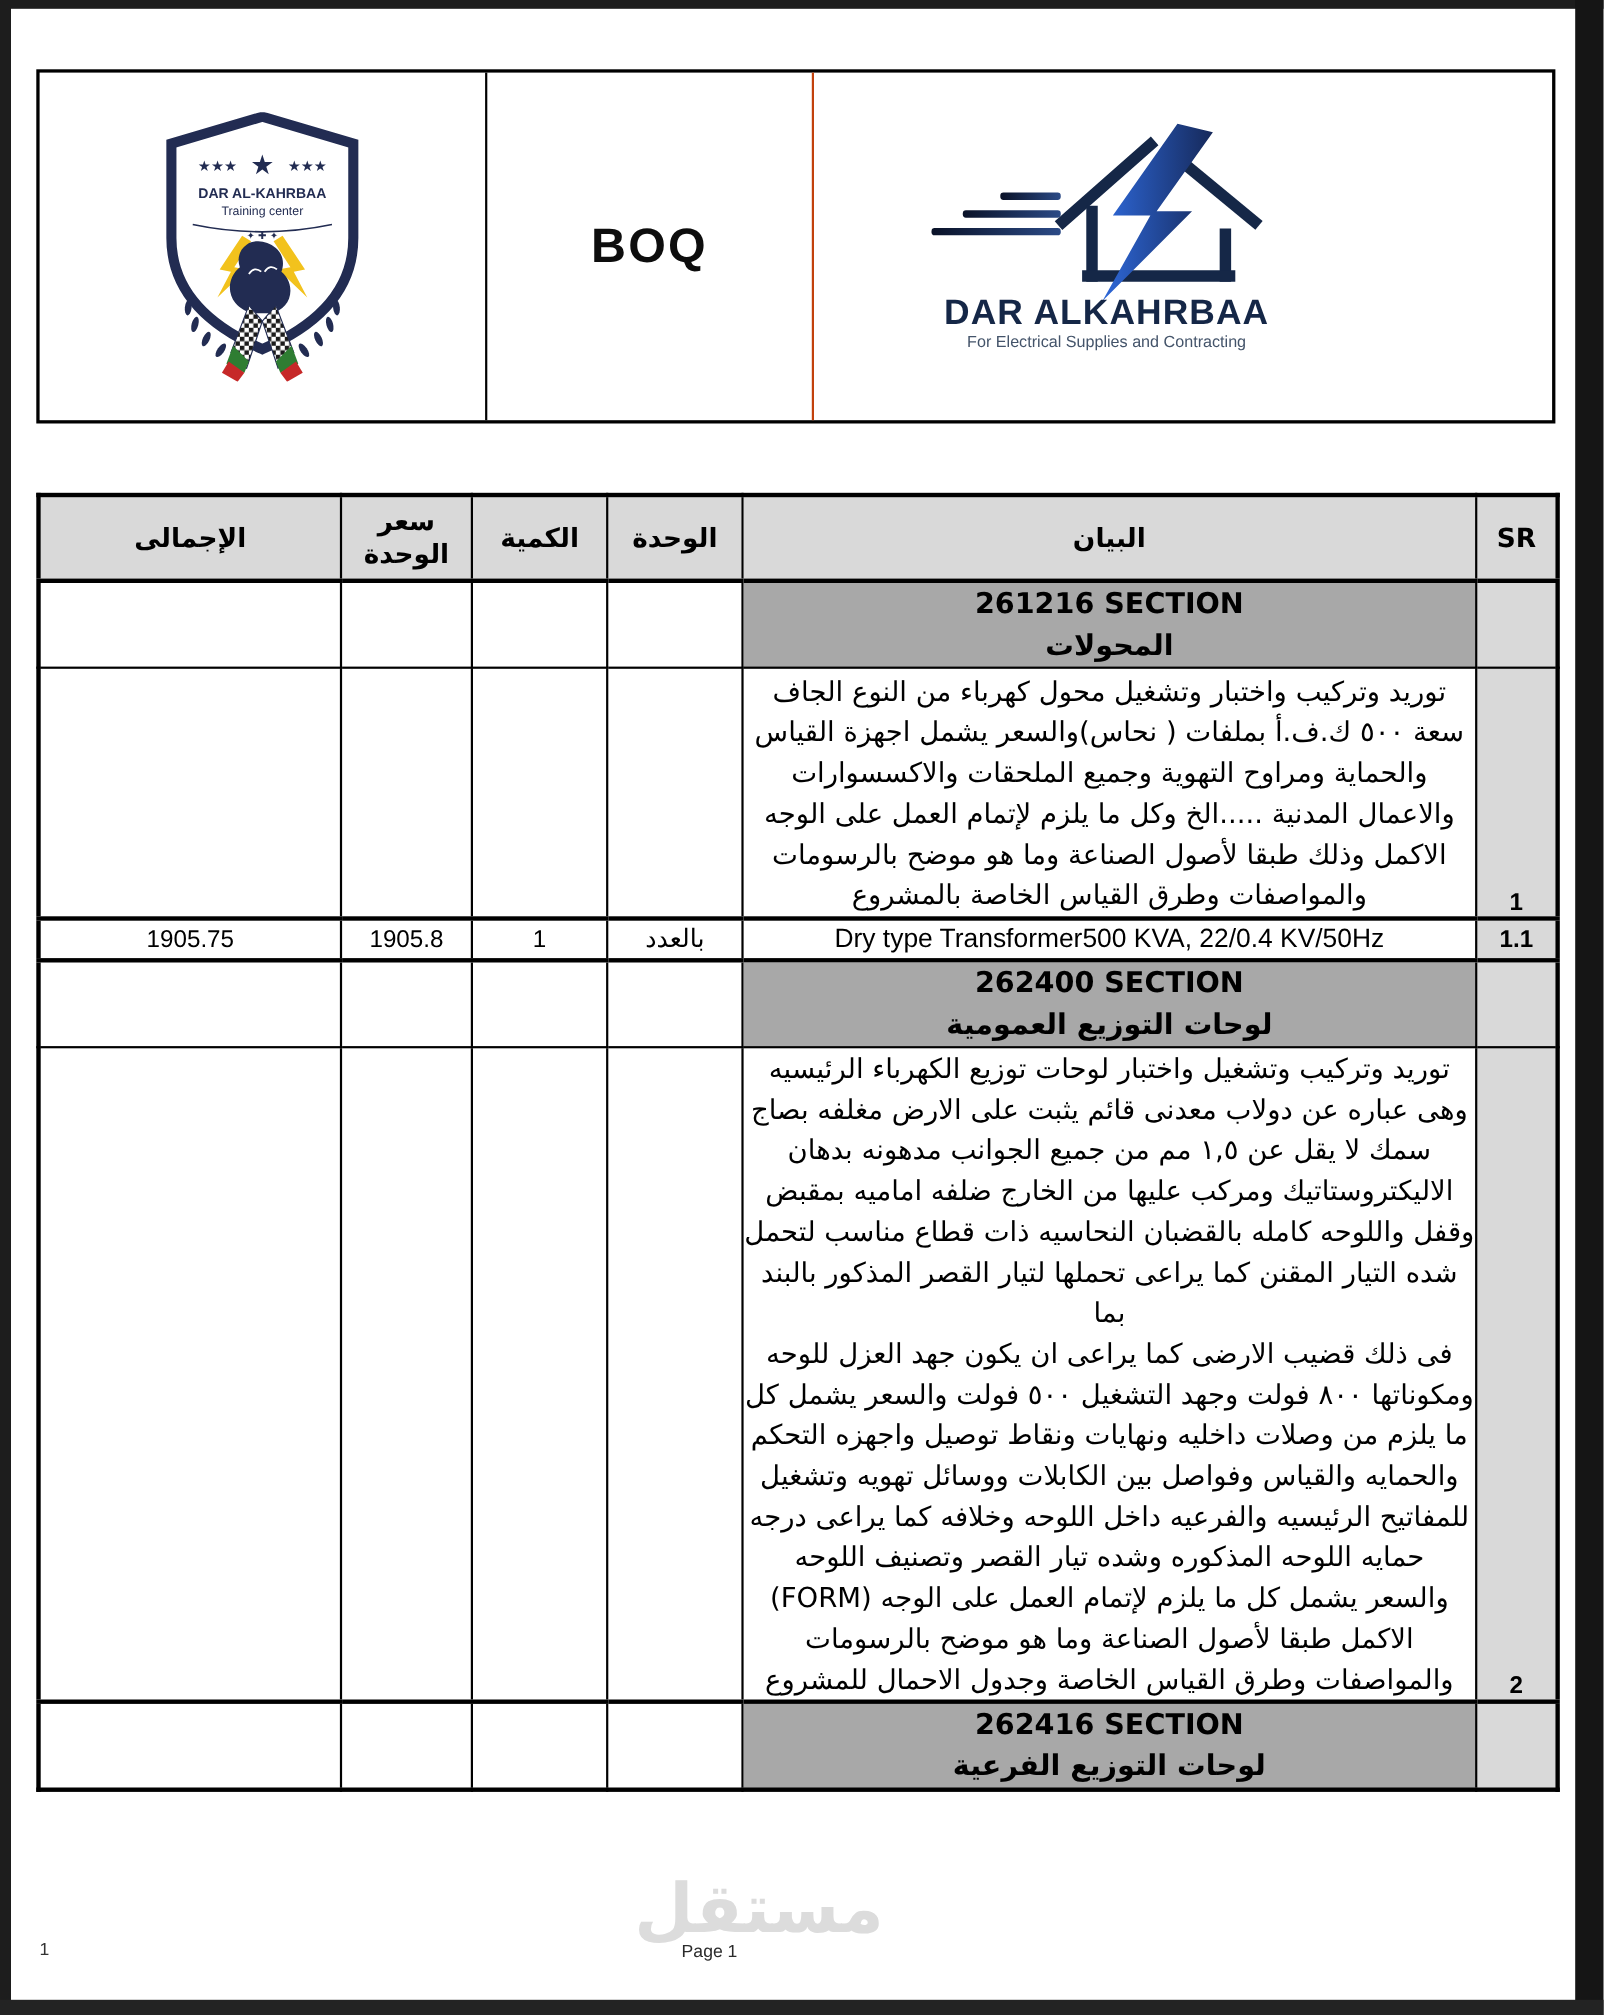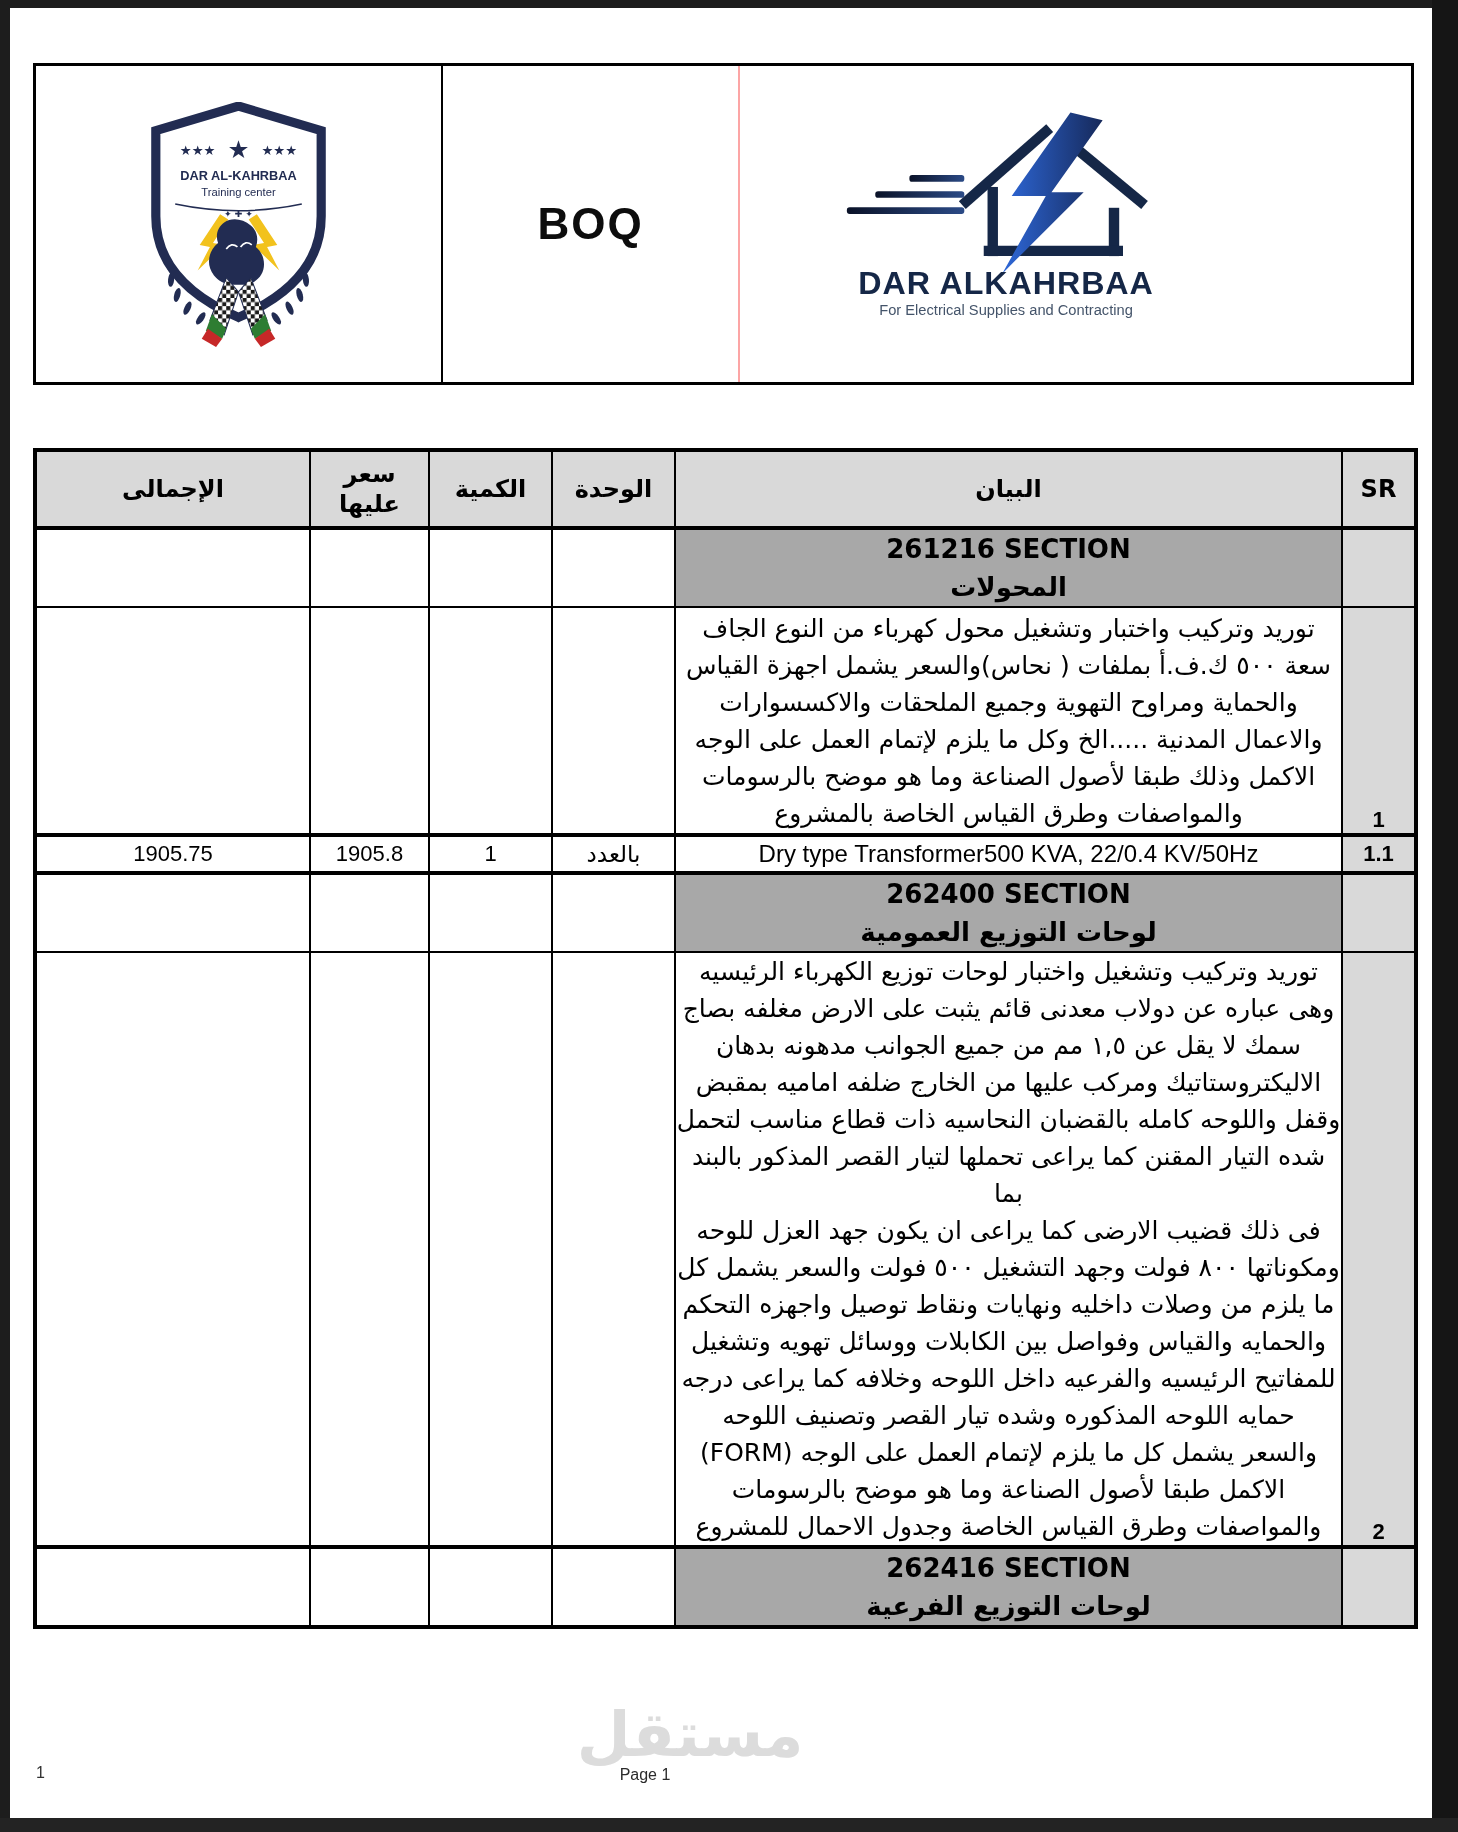--- a/index.html
+++ b/index.html
@@ -10,21 +10,21 @@
   .edge-top{left:0;top:0;width:1458px;height:8px;}
   .edge-left{left:0;top:0;width:10px;height:1832px;}
   .edge-right{left:1432px;top:0;width:26px;height:1832px;background:#151515;}
   .edge-bottom{left:0;top:1818px;width:1458px;height:14px;background:#232323;}
 
   
   .doc-header{position:absolute;left:33px;top:63px;width:1381px;height:322px;
               border:3px solid #000;box-sizing:border-box;display:flex;}
   .hcell{height:100%;display:flex;align-items:center;justify-content:center;box-sizing:border-box;}
   .hcell-1{width:407px;border-right:2px solid #000;}
-  .hcell-2{width:297px;border-right:2px solid #fca5a5;}
+  .hcell-2{width:297px;border-right:2px solid #c2410c;}
   .hcell-3{flex:1;text-decoration:underline;}
   .boq-title{font-size:44px;font-weight:bold;letter-spacing:2px;color:#0d0d0d;}
   .rlogo-wrap{transform:translateX(-70px);margin-top:-18px;}
 
   
   table.boq{position:absolute;left:33px;top:448px;width:1381px;table-layout:fixed;
             border-collapse:collapse;border:4px solid #000;}
   table.boq td,table.boq th{border:2px solid #000;padding:0;overflow:hidden;box-sizing:border-box;}
   tr.tk td,tr.tk th{border-bottom-width:4px;}
   tr.hdr{height:78px;}
@@ -180,21 +180,21 @@
         <col style="width:119px">
         <col style="width:123px">
       <col style="width:123px">
         <col style="width:667px">
         <col style="width:74px">
     </colgroup>
 
     <tbody>
         <tr class="hdr tk">
       <th>الإجمالى</th>
-      <th>سعر عليها</th>
+      <th>سعر الوحدة</th>
       <th>الكمية</th>
       <th>الوحدة</th>
       <th>البيان</th>
       <th>SR</th>
     </tr>
 
     <tr class="sec">
       <td></td>
       <td></td>
       <td></td>

